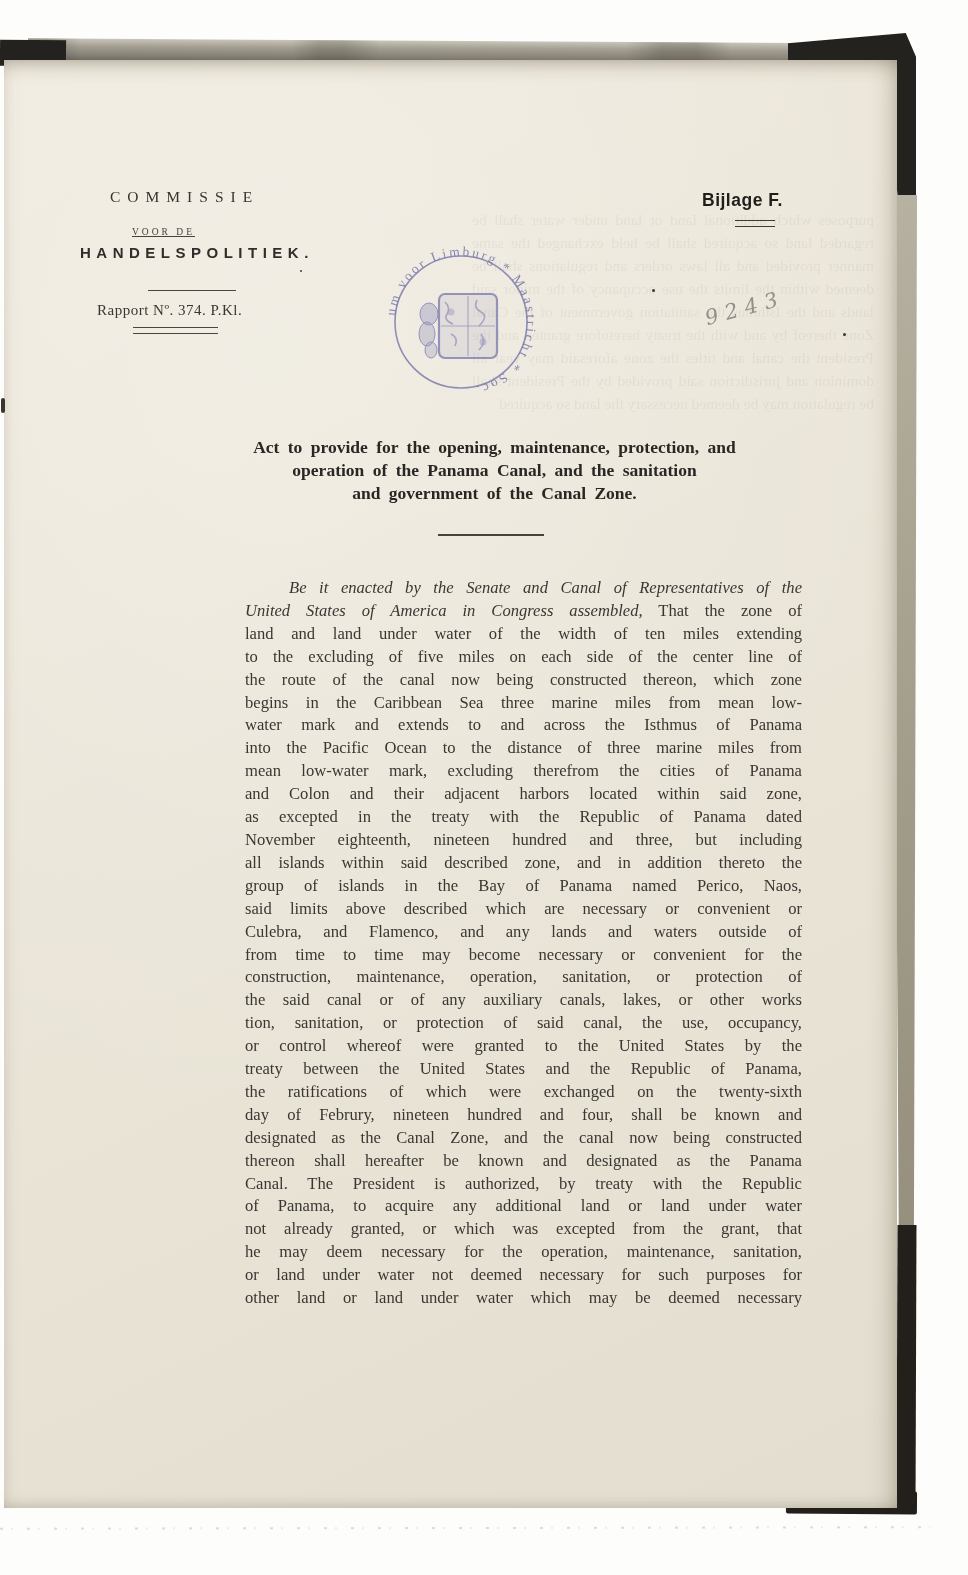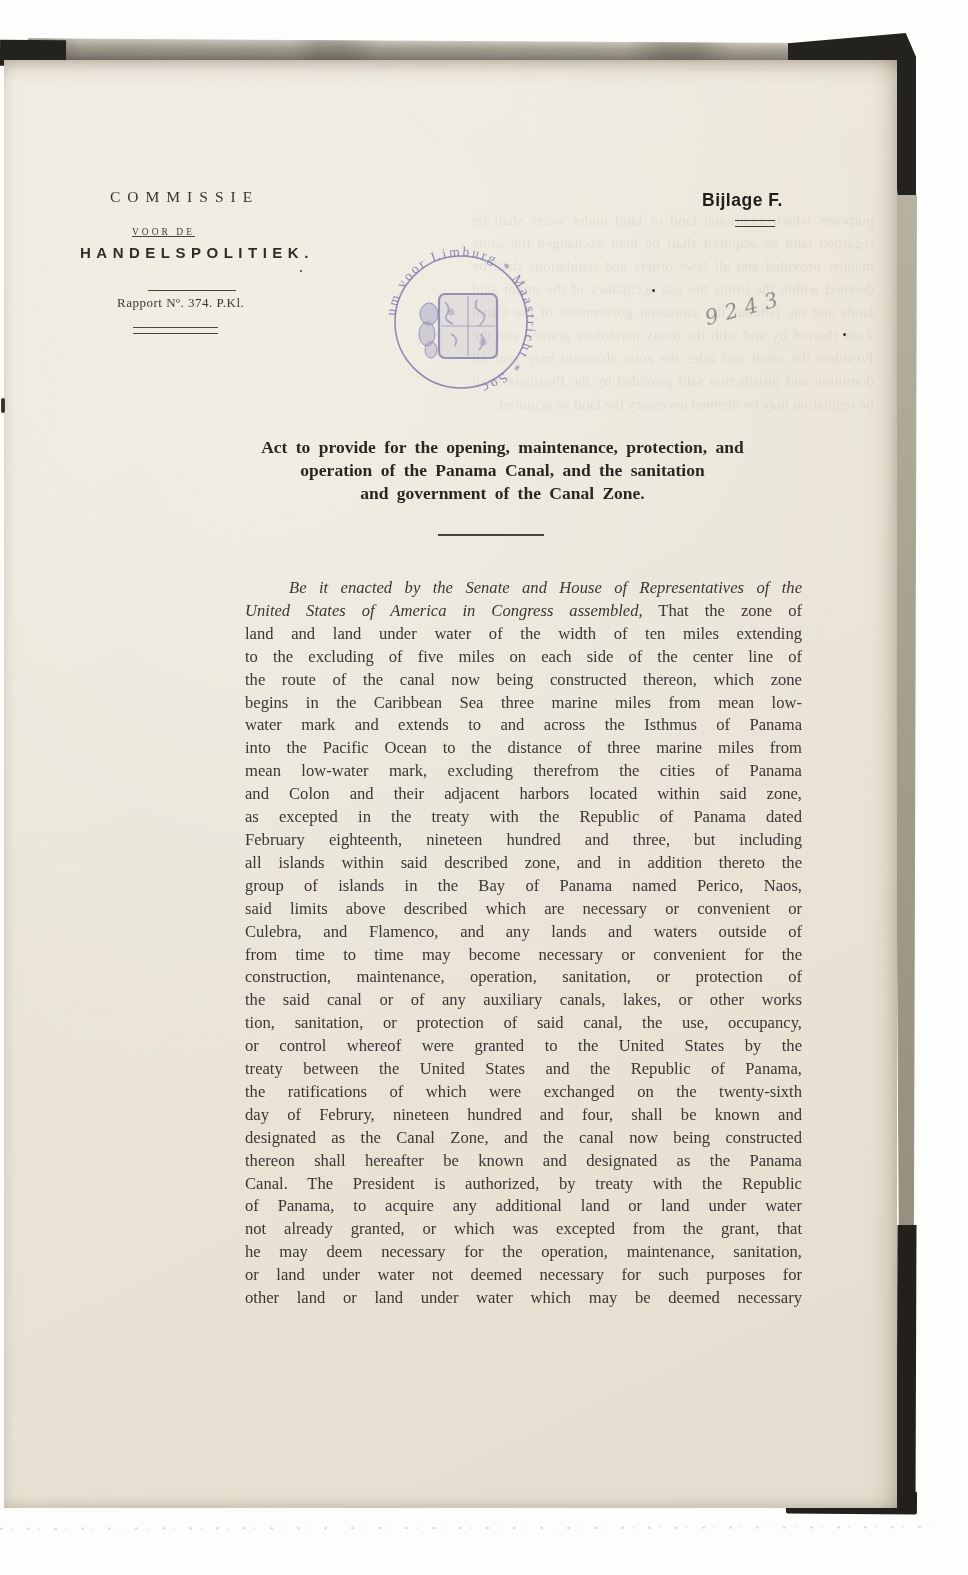--- a/index.html
+++ b/index.html
@@ -38,42 +38,42 @@
       inset -20px 0 26px -18px rgba(95,85,60,.40),
       inset 0 -12px 16px -12px rgba(95,85,60,.28),
       inset 12px 0 20px -16px rgba(120,110,85,.20);}
 
   
   .commissie{left:106px;top:128px;font-size:15.5px;letter-spacing:7px;color:#37342f;}
   .voorde{left:128px;top:167px;font-size:9.5px;letter-spacing:3px;color:#45423c;text-decoration:underline;}
   .handels{left:76px;top:184px;font-family:Liberation Sans, sans-serif;font-weight:bold;
     font-size:15px;letter-spacing:5.5px;color:#302e2a;}
   .hrule1{left:144px;top:230px;width:88px;height:1px;background:#4a463f;}
-  .rapport{left:93px;top:235px;font-size:13px;color:#3a3733;letter-spacing:.5px;margin-left:20px;}
+  .rapport{left:93px;top:242px;font-size:15px;color:#3a3733;letter-spacing:.5px;}
   .hrule2{left:129px;top:267px;width:85px;height:5px;border-top:1px solid #4a463f;border-bottom:1px solid #4a463f;}
 
   
   .bijlage{left:698px;top:130px;font-family:"Liberation Sans",sans-serif;font-weight:bold;
     font-size:17.5px;letter-spacing:.5px;color:#1f1e1b;}
   .brule{left:731px;top:160px;width:40px;height:5px;border-top:1px solid #3c3a35;border-bottom:1px solid #3c3a35;}
 
   
   .pencil{left:700px;top:236px;font-size:21px;font-style:italic;color:#93908a;
     letter-spacing:7px;transform:rotate(-15deg);font-family:"DejaVu Serif",serif;}
 
   
   .stamp{left:377px;top:182px;width:160px;height:160px;opacity:.88;filter:blur(.3px);}
 
   
   .bleed{left:468px;top:148px;width:402px;height:430px;overflow:hidden;
     transform:scaleX(-1);opacity:.065;filter:blur(.6px);
     font-size:15.5px;line-height:23px;color:#4c483c;text-align:justify;}
 
   
-  .title{left:52px;top:376px;width:893px;text-align:center;
+  .title{left:44px;top:376px;width:893px;text-align:center;
     font-weight:bold;font-size:17.5px;line-height:23px;color:#292723;word-spacing:4px;}
   .trule{left:434px;top:474px;width:106px;height:1.5px;background:#45433e;}
 
   
   .body{left:241px;top:517px;width:557px;font-size:16.6px;line-height:22.9px;color:#3a3733;}
   .bline{text-align:justify;text-align-last:justify;white-space:normal;}
   .bline.first{text-indent:44px;}
   .bline i{font-style:italic;}
 
   
@@ -132,32 +132,32 @@
     </svg>
 
     <div class="abs title">
       <div>Act to provide for the opening, maintenance, protection, and</div>
       <div>operation of the Panama Canal, and the sanitation</div>
       <div>and government of the Canal Zone.</div>
     </div>
     <div class="abs trule"></div>
 
     <div class="abs body">
-        <div class="bline first"><i>Be it enacted by the Senate and House of Representatives of the</i></div>
+        <div class="bline first"><i>Be it enacted by the Senate and Canal of Representatives of the</i></div>
         <div class="bline"><i>United States of America in Congress assembled,</i><span> That the zone of</span></div>
         <div class="bline"><span>land and land under water of the width of ten miles extending</span></div>
         <div class="bline"><span>to the excluding of five miles on each side of the center line of</span></div>
         <div class="bline"><span>the route of the canal now being constructed thereon, which zone</span></div>
         <div class="bline"><span>begins in the Caribbean Sea three marine miles from mean low-</span></div>
         <div class="bline"><span>water mark and extends to and across the Isthmus of Panama</span></div>
         <div class="bline"><span>into the Pacific Ocean to the distance of three marine miles from</span></div>
         <div class="bline"><span>mean low-water mark, excluding therefrom the cities of Panama</span></div>
         <div class="bline"><span>and Colon and their adjacent harbors located within said zone,</span></div>
         <div class="bline"><span>as excepted in the treaty with the Republic of Panama dated</span></div>
-        <div class="bline"><span>February eighteenth, nineteen hundred and three, but including</span></div>
+        <div class="bline"><span>November eighteenth, nineteen hundred and three, but including</span></div>
         <div class="bline"><span>all islands within said described zone, and in addition thereto the</span></div>
         <div class="bline"><span>group of islands in the Bay of Panama named Perico, Naos,</span></div>
         <div class="bline"><span>said limits above described which are necessary or convenient or</span></div>
         <div class="bline"><span>Culebra, and Flamenco, and any lands and waters outside of</span></div>
         <div class="bline"><span>from time to time may become necessary or convenient for the</span></div>
         <div class="bline"><span>construction, maintenance, operation, sanitation, or protection of</span></div>
         <div class="bline"><span>the said canal or of any auxiliary canals, lakes, or other works</span></div>
         <div class="bline"><span>tion, sanitation, or protection of said canal, the use, occupancy,</span></div>
         <div class="bline"><span>or control whereof were granted to the United States by the</span></div>
         <div class="bline"><span>treaty between the United States and the Republic of Panama,</span></div>

